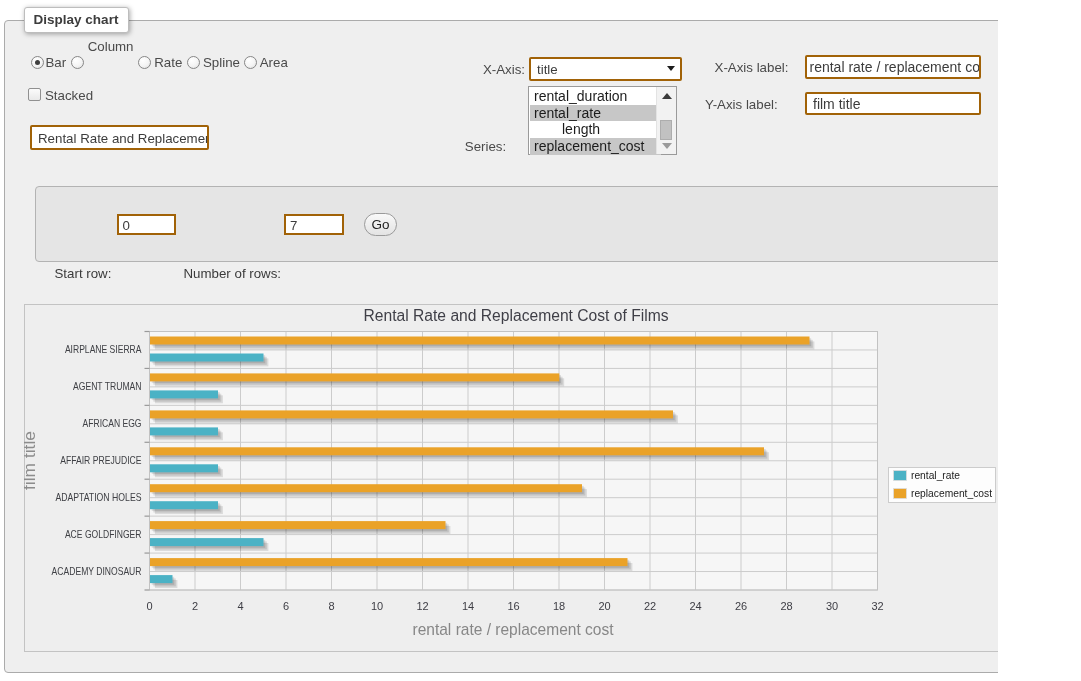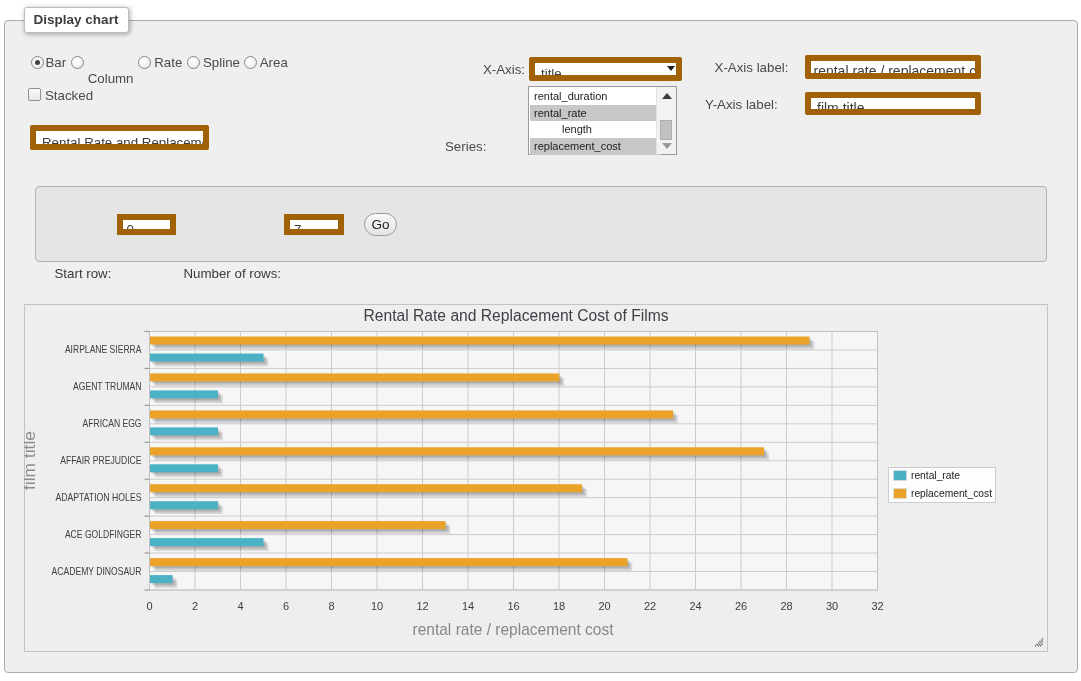--- a/index.html
+++ b/index.html
@@ -1,50 +1,50 @@
 <!DOCTYPE html>
 <html><head><meta charset="utf-8"><title>Display chart</title>
 <style>
 html,body{margin:0;padding:0;background:#ffffff;font-family:"Liberation Sans",sans-serif;}
-#page{position:relative;width:1081px;height:681px;overflow:hidden;}
+#page{position:relative;width:998px;height:681px;overflow:hidden;}
 .abs{position:absolute;}
 #fieldset{left:4px;top:20px;width:1074px;height:653px;border:1px solid #ababab;border-radius:4px;background:#efefef;box-sizing:border-box;}
 #legendbox{left:23.5px;top:7px;width:105px;height:26px;background:#fff;border:1px solid #bdbdbd;border-radius:3px;box-shadow:1px 1px 5px rgba(0,0,0,0.35);line-height:24px;text-align:center;font-weight:bold;font-size:13.5px;color:#3d3d3d;box-sizing:border-box;}
 .lbl{font-size:13.3px;color:#4a4a4a;line-height:15px;}
 .radio{width:13px;height:13px;border:1px solid #878787;border-radius:50%;background:radial-gradient(circle at 35% 30%,#ffffff 0%,#f4f4f4 55%,#dcdcdc 100%);box-sizing:border-box;}
 .radio.sel::after{content:"";position:absolute;left:3px;top:3px;width:5px;height:5px;border-radius:50%;background:#3e3e3e;}
 .checkbox{width:13px;height:13px;border:1px solid #909090;border-radius:2px;background:linear-gradient(#fbfbfb,#e9e9e9);box-sizing:border-box;}
-.tinput{background:#fff;border:6px solid #a16207;border-radius:2px;box-sizing:border-box;font-size:13.3px;color:#3c3c3c;white-space:nowrap;overflow:hidden;}
+.tinput{background:#fff;border:2px solid #a16207;border-radius:2px;box-sizing:border-box;font-size:13.3px;color:#3c3c3c;white-space:nowrap;overflow:hidden;}
 #panel{left:35px;top:186px;width:1012px;height:76px;background:#e5e5e5;border:1px solid #b3b3b3;border-radius:4px;box-sizing:border-box;}
 .plbl{font-size:13.3px;color:#3a3a3a;margin-top:48px;}
 #gobtn{left:364px;top:213px;width:33px;height:23px;border:1px solid #9a9a9a;border-radius:12px;background:linear-gradient(#f9f9f9,#e3e3e3);text-align:center;line-height:21px;font-size:13.5px;color:#222;box-sizing:border-box;}
-.opt{position:absolute;left:1px;width:127px;height:16.7px;font-size:11px;color:#1c1c1c;padding-left:4px;line-height:16.7px;}
+.opt{position:absolute;left:1px;width:127px;height:16.7px;font-size:14px;color:#1c1c1c;padding-left:4px;line-height:16.7px;}
 .optsel{background:#c7c7c7;}
 </style></head>
 <body>
 <div id="page">
 <div class="abs" id="fieldset"></div>
 <div class="abs" id="legendbox">Display chart</div>
 <div class="abs radio sel" style="left:30.5px;top:55.5px"></div>
     <div class="abs lbl" style="left:45.5px;top:55px">Bar</div>
 <div class="abs radio" style="left:70.5px;top:55.5px"></div>
-    <div class="abs lbl" style="left:87.7px;top:71px">Column</div>
+    <div class="abs lbl" style="left:87.7px;top:39px">Column</div>
 <div class="abs radio" style="left:138px;top:55.5px"></div>
     <div class="abs lbl" style="left:154.2px;top:55px">Rate</div>
 <div class="abs radio" style="left:186.8px;top:55.5px"></div>
     <div class="abs lbl" style="left:203px;top:55px">Spline</div>
 <div class="abs radio" style="left:243.5px;top:55.5px"></div>
     <div class="abs lbl" style="left:259.7px;top:55px">Area</div>
 <div class="abs checkbox" style="left:28px;top:88px"></div>
     <div class="abs lbl" style="left:45px;top:87.5px">Stacked</div>
 <div class="abs tinput" style="left:30px;top:125px;width:179px;height:25px;line-height:23px;padding-left:6px;">Rental Rate and Replacement Cost of Films</div>
 <div class="abs lbl" style="left:445px;top:62px;width:80px;text-align:right;">X-Axis:</div>
 <div class="abs tinput" style="left:529px;top:57px;width:153px;height:23.5px;line-height:21.5px;padding-left:6px;">title</div>
 <div class="abs" style="left:667px;top:66px;width:0;height:0;border-left:4.5px solid transparent;border-right:4.5px solid transparent;border-top:5.5px solid #1c1c1c;"></div>
-<div class="abs lbl" style="left:445px;top:139px;width:81px;text-align:left;">Series:</div>
+<div class="abs lbl" style="left:445px;top:139px;width:81px;text-align:center;">Series:</div>
 <div class="abs" style="left:528px;top:86px;width:149px;height:69px;background:#fff;border:1px solid #9a9a9a;box-sizing:border-box;">
   <div class="opt" style="top:1px;">rental_duration</div>
   <div class="opt optsel" style="top:17.7px;">rental_rate</div>
   <div class="opt" style="top:34.4px;padding-left:32px;">length</div>
   <div class="opt optsel" style="top:51.1px;">replacement_cost</div>
   <div style="position:absolute;right:0;top:0;width:20px;height:67px;background:#f2f2f2;border-left:1px solid #e3e3e3;box-sizing:border-box;">
     <div style="position:absolute;left:4.5px;top:6px;width:0;height:0;border-left:5px solid transparent;border-right:5px solid transparent;border-bottom:6px solid #3a3a3a;"></div>
     <div style="position:absolute;left:3px;top:32.5px;width:12px;height:20px;background:#c1c1c1;border:1px solid #adadad;box-sizing:border-box;"></div>
     <div style="position:absolute;left:4.5px;top:56px;width:0;height:0;border-left:5px solid transparent;border-right:5px solid transparent;border-top:6px solid #9a9a9a;"></div>
   </div>

